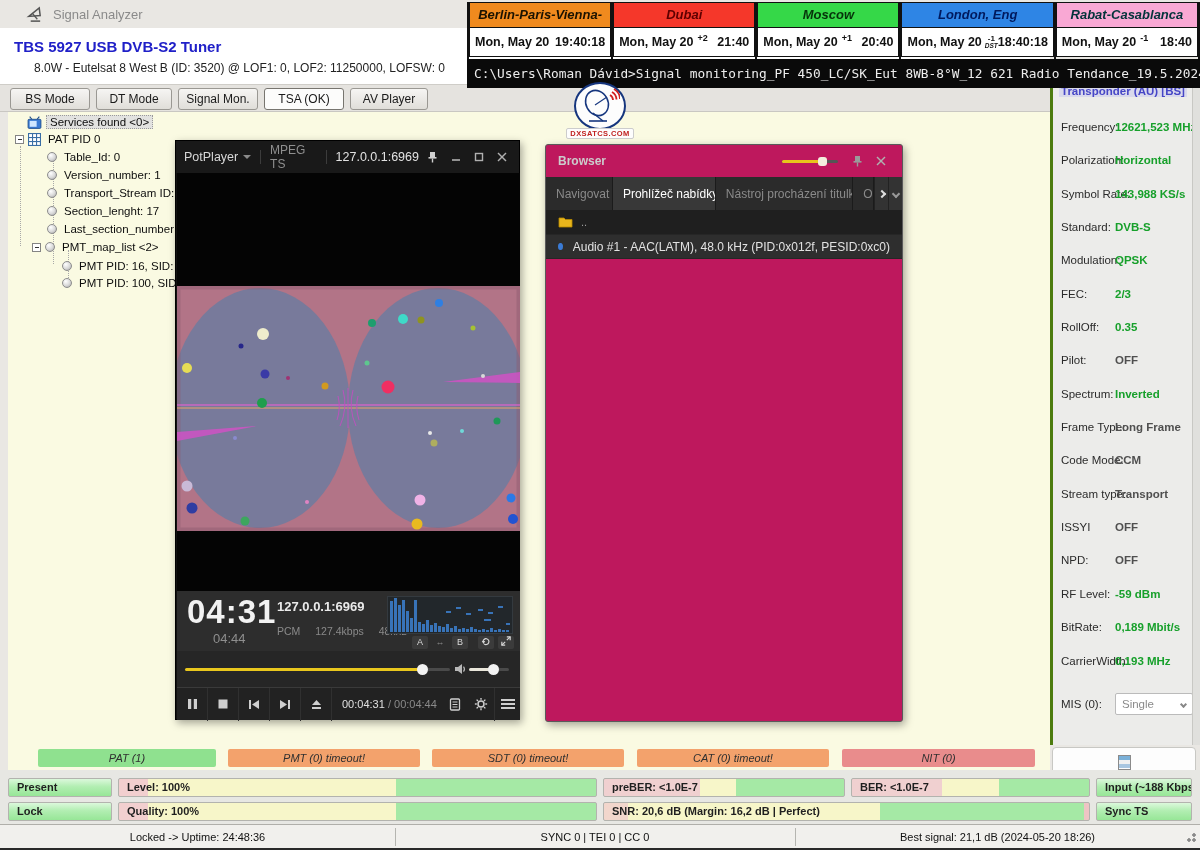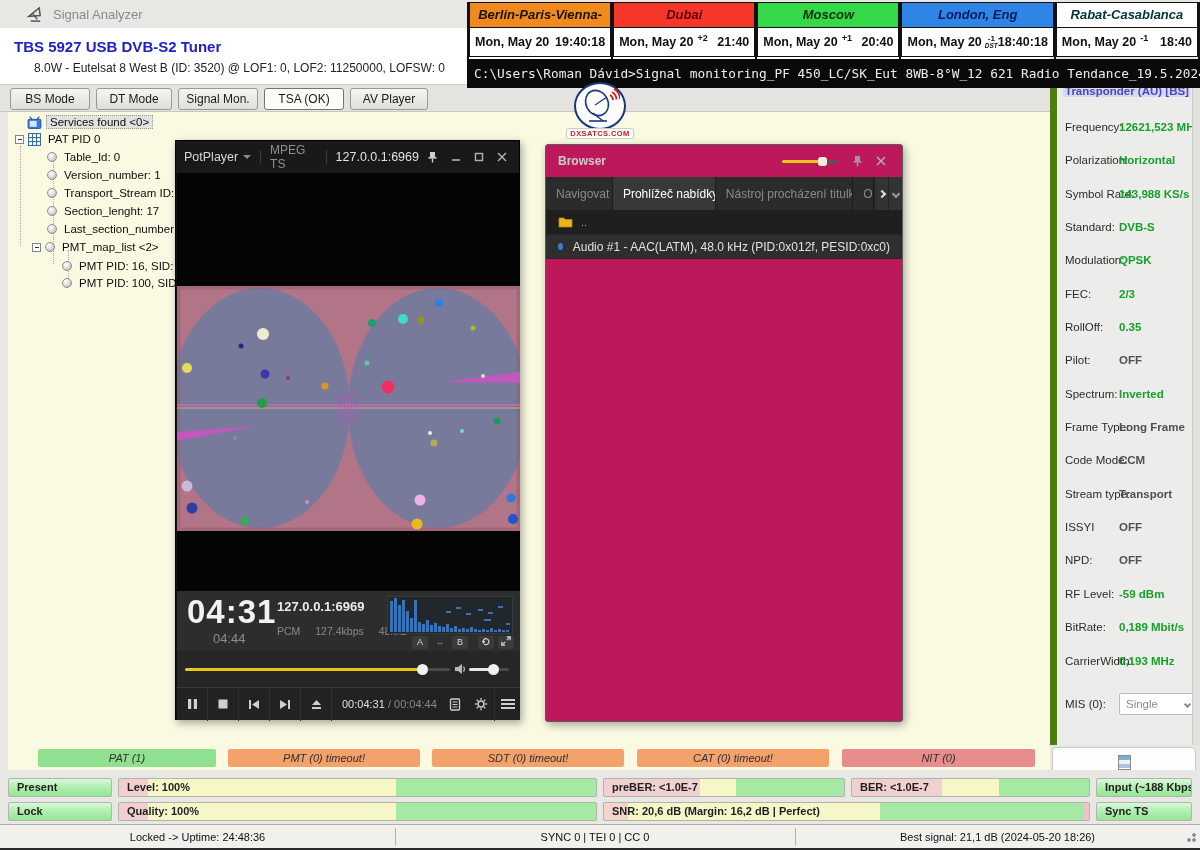--- a/index.html
+++ b/index.html
@@ -89,21 +89,21 @@
   .bchev { width:16px; background:#333; border-left:1px solid #222; display:flex; align-items:center; justify-content:center; }
   .arrow-r { width:6px; height:6px; border-right:2px solid #ddd; border-top:2px solid #ddd; transform:rotate(45deg); }
   .arrow-d { width:6px; height:6px; border-right:2px solid #999; border-bottom:2px solid #999; transform:rotate(45deg); }
   .brw-up { height:24px; display:flex; align-items:center; padding:0 12px; background:#1f1f1f; }
   .up-label { color:#9a9a9a; font-size:11px; margin-left:8px; }
   .brw-item { height:25px; display:flex; align-items:center; padding:0 12px; background:#2e2e2e; border-top:1px solid #262626; border-bottom:1px solid #262626; }
   .bullet { width:7px; height:7px; border-radius:50%; background:#3a7bd5; margin-right:10px; }
   .item-label { color:#e2e2e2; font-size:12px; white-space:nowrap; }
 
   
-  .panel { position:absolute; left:1050px; top:85px; width:150px; height:660px; background:#ececea; border-left:7px solid #4d7c0f; z-index:1; }
+  .panel { position:absolute; left:1050px; top:85px; width:150px; height:660px; background:#ececea; border-left:3px solid #4d7c0f; z-index:1; }
   .panel-h { position:absolute; left:6px; top:0px; font-size:11.5px; font-weight:bold; color:#4646c6; background:#d9d9ec; padding:0 2px; white-space:nowrap; }
   .prow { position:absolute; left:0; width:150px; height:16px; font-size:11.5px; white-space:nowrap; }
   .prow .lbl { position:absolute; left:8px; color:#2b2b2b; }
   .prow .val { position:absolute; left:62px; font-weight:bold; }
   .val.green { color:#17a02b; } .val.dark { color:#4f4f4f; }
   .select { position:absolute; left:62px; top:608px; width:78px; height:22px; background:#fff; border:1px solid #bbb; border-radius:2px; display:flex; align-items:center; padding:0 6px; }
   .select .sv { color:#8a8a8a; font-size:11.5px; }
   .select .arrow-d { margin-left:auto; width:5px; height:5px; border-color:#888; }
   .pscroll { position:absolute; right:0; top:0; width:8px; height:660px; background:#e0e0dd; border-left:1px solid #c8c8c4; }
 
@@ -184,21 +184,21 @@
       <div class="clock-time">
         <span class="cdate">Mon, May 20</span>
         <span class="stack">
           <i class="sup">-1</i>
           <i class="sub">DST</i>
         </span>
         <span class="ctime">18:40:18</span>
       </div>
     </div>
     <div class="clock" style="border-right:2px solid #111;">
-      <div class="clock-city" style="background-color: #ffffff; color: rgb(2, 51, 58);">Rabat-Casablanca</div>
+      <div class="clock-city" style="background-color: #f9a8d4; color: rgb(2, 51, 58);">Rabat-Casablanca</div>
       <div class="clock-time">
         <span class="cdate">Mon, May 20</span>
         <span class="coffset">-1</span>
         <span class="ctime">18:40</span>
       </div>
     </div>
   </div>
 
   <div class="console">
     <span>C:\Users\Roman Dávid&gt;Signal monitoring_PF 450_LC/SK_Eut 8WB-8°W_12 621 Radio Tendance_19.5.2024+</span>

